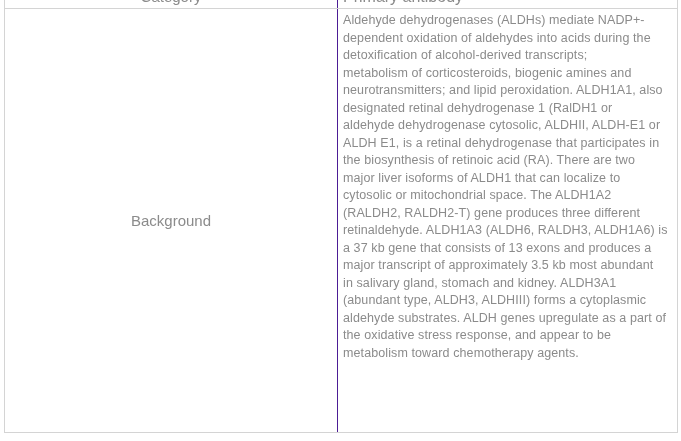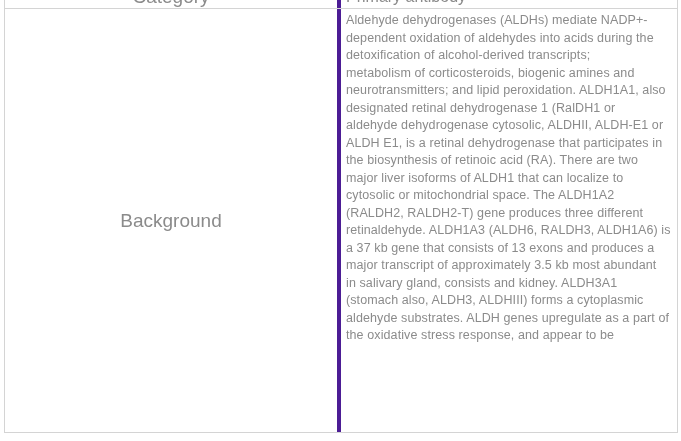--- a/index.html
+++ b/index.html
@@ -33,25 +33,25 @@
   }
   .cell {
     box-sizing: border-box;
   }
   .cell-label {
     width: 332px;
     flex: 0 0 332px;
     display: flex;
     align-items: center;
     justify-content: center;
-    font-size: 19px;
+    font-size: 15px;
   }
   .cell-value {
     flex: 1 1 auto;
-    border-left: 4px solid #4c1d95;
+    border-left: 1px solid #4c1d95;
     overflow: hidden;
   }
   .row-partial {
     height: 22px;
     overflow: hidden;
   }
   .row-partial .cell-label,
   .row-partial .cell-value {
     line-height: 22px;
     display: block;
@@ -95,20 +95,21 @@
         <div class="text-line">designated retinal dehydrogenase 1 (RalDH1 or</div>
         <div class="text-line">aldehyde dehydrogenase cytosolic, ALDHII, ALDH-E1 or</div>
         <div class="text-line">ALDH E1, is a retinal dehydrogenase that participates in</div>
         <div class="text-line">the biosynthesis of retinoic acid (RA). There are two</div>
         <div class="text-line">major liver isoforms of ALDH1 that can localize to</div>
         <div class="text-line">cytosolic or mitochondrial space. The ALDH1A2</div>
         <div class="text-line">(RALDH2, RALDH2-T) gene produces three different</div>
         <div class="text-line">retinaldehyde. ALDH1A3 (ALDH6, RALDH3, ALDH1A6) is</div>
         <div class="text-line">a 37 kb gene that consists of 13 exons and produces a</div>
         <div class="text-line">major transcript of approximately 3.5 kb most abundant</div>
-        <div class="text-line">in salivary gland, consists and kidney. ALDH3A1</div>
-        <div class="text-line">(stomach also, ALDH3, ALDHIII) forms a cytoplasmic</div>
+        <div class="text-line">in salivary gland, stomach and kidney. ALDH3A1</div>
+        <div class="text-line">(abundant type, ALDH3, ALDHIII) forms a cytoplasmic</div>
         <div class="text-line">aldehyde substrates. ALDH genes upregulate as a part of</div>
         <div class="text-line">the oxidative stress response, and appear to be</div>
+        <div class="text-line">metabolism toward chemotherapy agents.</div>
       </div>
   </div>
 
 </div>
 
 </body></html>

